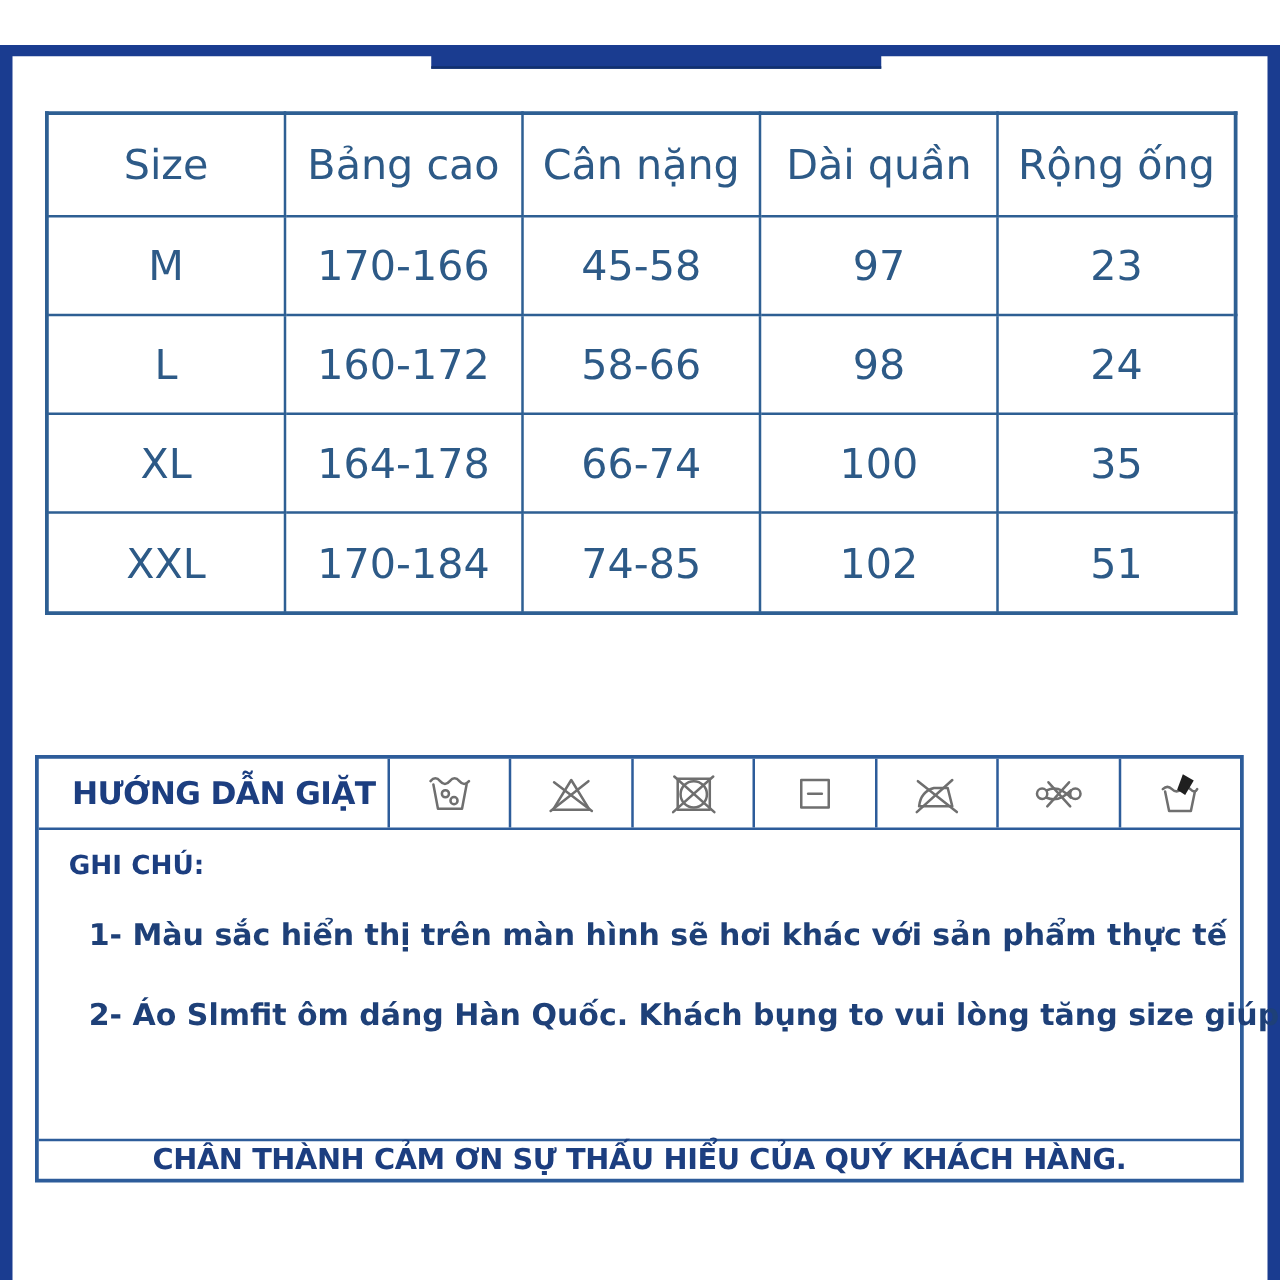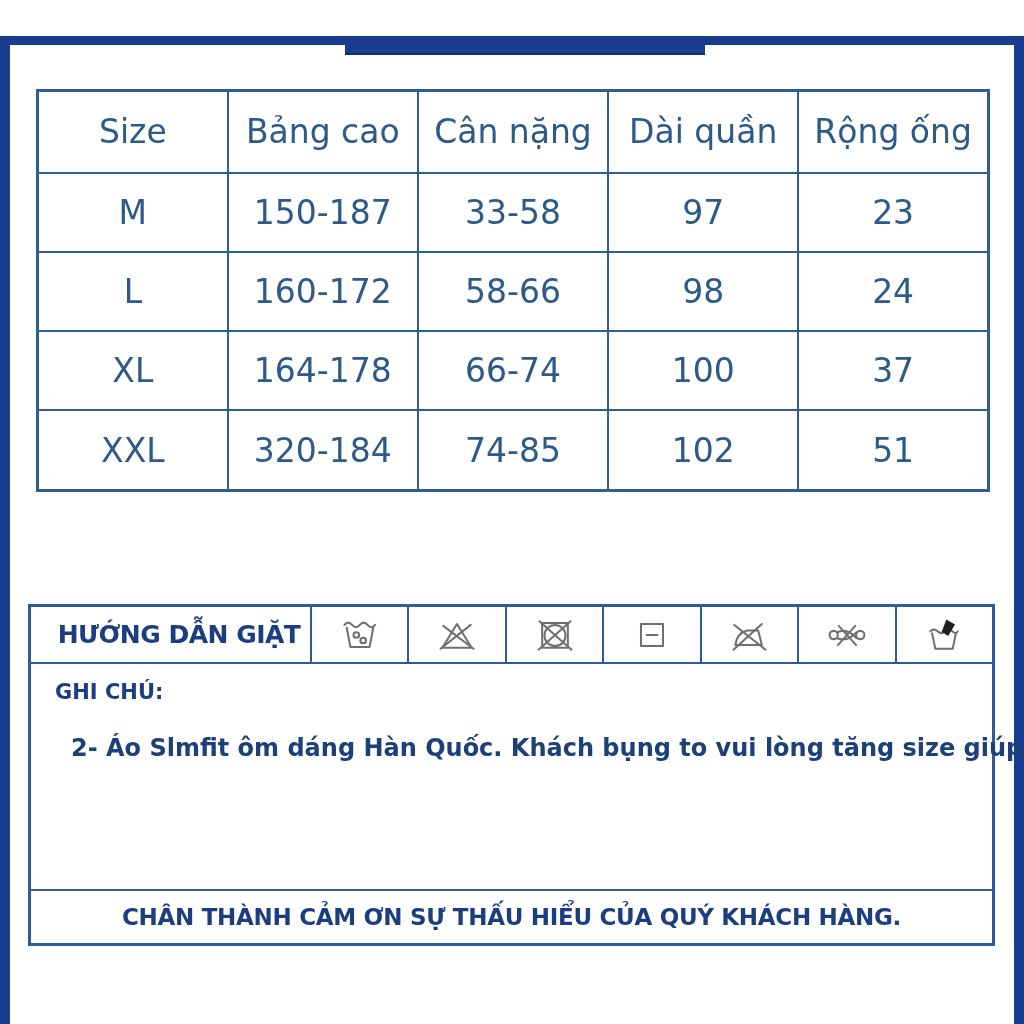--- a/index.html
+++ b/index.html
@@ -34,21 +34,21 @@
     display:flex;align-items:center;justify-content:center;}
   .care-cell:last-child{border-right:none;}
   .care-cell svg{width:44px;height:44px;}
 
   .notes-area{position:absolute;left:0;right:0;top:57px;bottom:47px;padding:14px 12px 0 22px;box-sizing:border-box;}
   .notes-title{color:#1c3e80;font-weight:700;font-size:21px;margin:2px 0 0 2px;}
   .note-item{color:#1e4078;font-weight:700;font-size:24px;margin:30px 0 0 18px;white-space:nowrap;}
   .note-item:nth-of-type(3){margin-top:36px;}
   .note-item:nth-of-type(4){margin-top:34px;}
 
-  .thanks-bar{position:absolute;left:0;right:0;bottom:0;height:54px;
+  .thanks-bar{position:absolute;left:0;right:0;bottom:0;height:32px;
     border-top:2.5px solid #2d5c9a;box-sizing:border-box;
     display:flex;align-items:center;justify-content:center;
     color:#1c3e80;font-weight:700;font-size:23px;letter-spacing:-0.3px;text-align:center;}
 
   .ic{stroke:#6f6f6f;stroke-width:2.2;fill:none;stroke-linecap:round;stroke-linejoin:round;}
   .ic-fill{fill:#1f1f1f;stroke:none;}
 </style>
 </head>
 <body>
 
@@ -65,42 +65,42 @@
       <tbody>
           <tr class="hdr">
             <th>Size</th>
             <th>Bảng cao</th>
             <th>Cân nặng</th>
             <th>Dài quần</th>
             <th>Rộng ống</th>
           </tr>
           <tr>
             <td>M</td>
-            <td>150-187</td>
-            <td>33-58</td>
+            <td>170-166</td>
+            <td>45-58</td>
             <td>97</td>
             <td>23</td>
           </tr>
           <tr>
             <td>L</td>
             <td>160-172</td>
             <td>58-66</td>
             <td>98</td>
             <td>24</td>
           </tr>
           <tr>
             <td>XL</td>
             <td>164-178</td>
             <td>66-74</td>
             <td>100</td>
-            <td>37</td>
+            <td>35</td>
           </tr>
           <tr>
             <td>XXL</td>
-            <td>320-184</td>
+            <td>170-184</td>
             <td>74-85</td>
             <td>102</td>
             <td>51</td>
           </tr>
         </tbody>
     </table>
   </div>
 
   <div class="care-box">
 
@@ -164,19 +164,20 @@
           <path class="ic" d="M9 20 q4 -4 8 0 t8 0 t8 0 t6 0"></path>
           <path class="ic" d="M11 22 L14.5 39 L33.5 39 L37 22"></path>
           <path class="ic-fill" d="M26.5 7 L36 12.5 L28.5 25 L21.5 20.5 Z"></path>
         </svg>
       </div>
     </div>
 
     <div class="notes-area">
       <div class="notes-title">GHI CHÚ:</div>
 
+    <div class="note-item">1- Màu sắc hiển thị trên màn hình sẽ hơi khác với sản phẩm thực tế</div>
         <div class="note-item">2- Áo Slmfit ôm dáng Hàn Quốc. Khách bụng to vui lòng tăng size giúp Shop</div>
       </div>
 
     <div class="thanks-bar">CHÂN THÀNH CẢM ƠN SỰ THẤU HIỂU CỦA QUÝ KHÁCH HÀNG.</div>
   </div>
 
 </div>
 
 </body></html>

